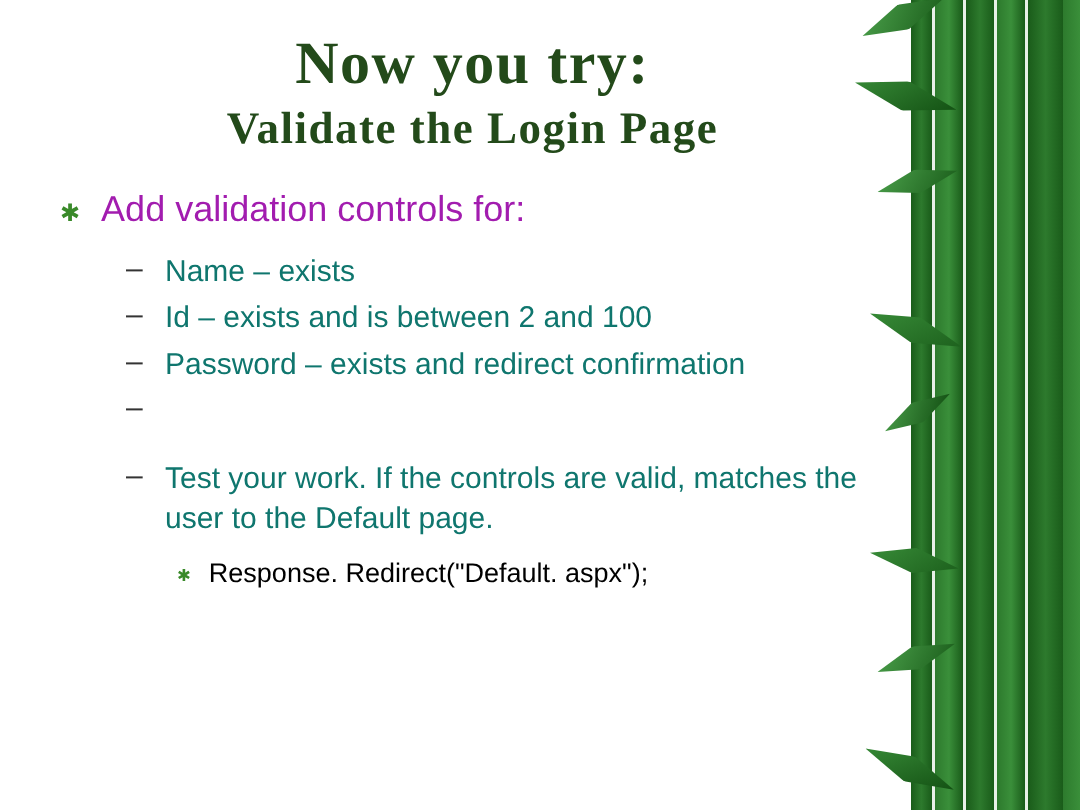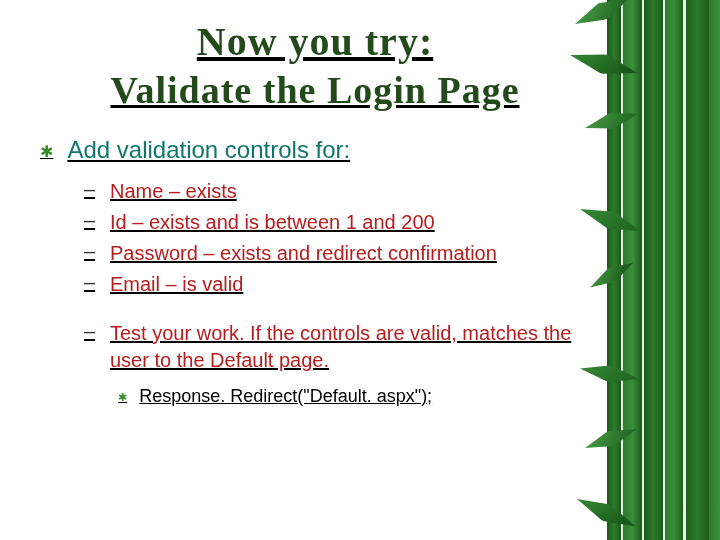--- a/index.html
+++ b/index.html
@@ -43,74 +43,73 @@
     .leaf6 { width: 60px; height: 17px; top: 360px; left: -25px; transform: rotate(10deg); clip-path: polygon(0% 50%, 50% 0%, 100% 50%, 50% 100%); background: linear-gradient(135deg, #3a8f3a, #1a5c1a); }
     .leaf7 { width: 55px; height: 16px; top: 440px; left: -20px; transform: rotate(-20deg); clip-path: polygon(0% 50%, 50% 0%, 100% 50%, 50% 100%); background: linear-gradient(135deg, #4a9f4a, #1a5c1a); }
     .leaf8 { width: 65px; height: 18px; top: 490px; left: -28px; transform: rotate(25deg); clip-path: polygon(0% 50%, 50% 0%, 100% 50%, 50% 100%); background: linear-gradient(135deg, #3a8f3a, #0f4a0f); }
 
     .content {
       position: absolute;
       top: 20px;
       left: 0;
       width: 610px;
       padding: 0 20px 0 40px;
-      text-decoration: underline;
     }
     .title {
       text-align: center;
       font-family: Georgia, 'Times New Roman', serif;
       font-weight: 900;
       color: #234a1a;
       letter-spacing: 1px;
     }
     .title-line1 {
       font-size: 40px;
       line-height: 1.1;
     }
     .title-line2 {
-      font-size: 38px;
+      font-size: 30px;
       line-height: 1.2;
       margin-top: 4px;
       margin-bottom: 22px;
     }
     .main-bullet {
       display: flex;
       align-items: flex-start;
       margin-bottom: 14px;
     }
     .star-icon {
       color: #3a8a2a;
       font-size: 16px;
       margin-right: 14px;
       margin-top: 6px;
       flex-shrink: 0;
     }
     .main-bullet-text {
       font-size: 24px;
-      color: #0f766e;
+      color: #a21caf;
     }
     .sub-list {
       margin-left: 44px;
       margin-bottom: 22px;
     }
     .sub-item {
       display: flex;
       align-items: flex-start;
       margin-bottom: 4px;
     }
     .dash {
       color: #333;
       font-size: 20px;
       margin-right: 12px;
       flex-shrink: 0;
       width: 14px;
     }
     .sub-text {
       font-size: 20px;
-      color: #b91c1c;
+      color: #0f766e;
       line-height: 1.35;
     }
     .sub-list2 {
       margin-left: 44px;
       margin-bottom: 12px;
     }
     .nested-item {
       display: flex;
       align-items: flex-start;
       margin-left: 78px;
@@ -153,29 +152,28 @@
     <span class="main-bullet-text">Add validation controls for:</span>
   </div>
 
   <div class="sub-list">
     <div class="sub-item">
       <span class="dash">–</span>
       <span class="sub-text">Name – exists</span>
     </div>
     <div class="sub-item">
       <span class="dash">–</span>
-      <span class="sub-text">Id – exists and is between 1 and 200</span>
+      <span class="sub-text">Id – exists and is between 2 and 100</span>
     </div>
     <div class="sub-item">
       <span class="dash">–</span>
       <span class="sub-text">Password – exists and redirect confirmation</span>
     </div>
     <div class="sub-item">
       <span class="dash">–</span>
-      <span class="sub-text">Email – is valid</span>
     </div>
   </div>
 
   <div class="sub-list2">
     <div class="sub-item">
       <span class="dash">–</span>
       <span class="sub-text">Test your work.  If the controls are valid, matches the user to the Default page.</span>
     </div>
   </div>
 

